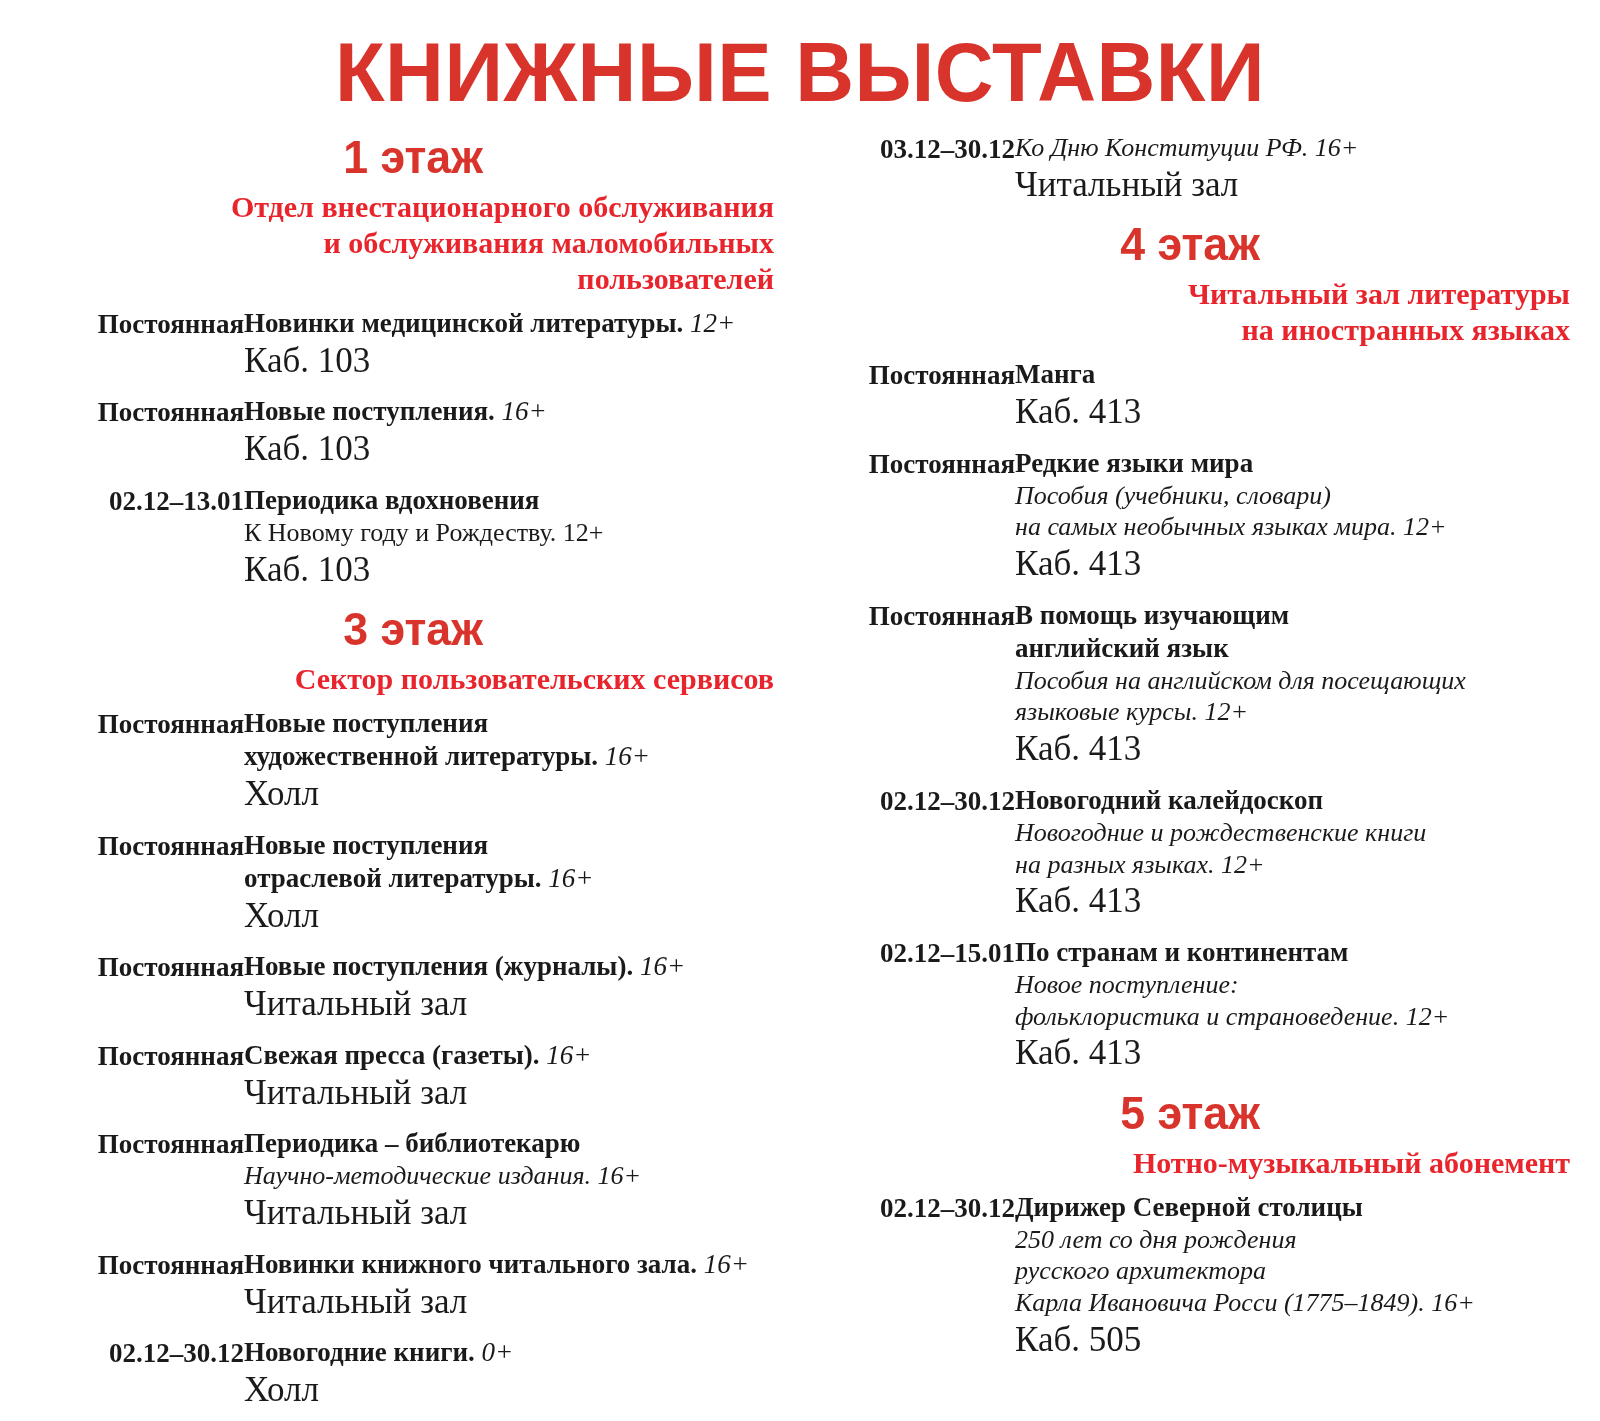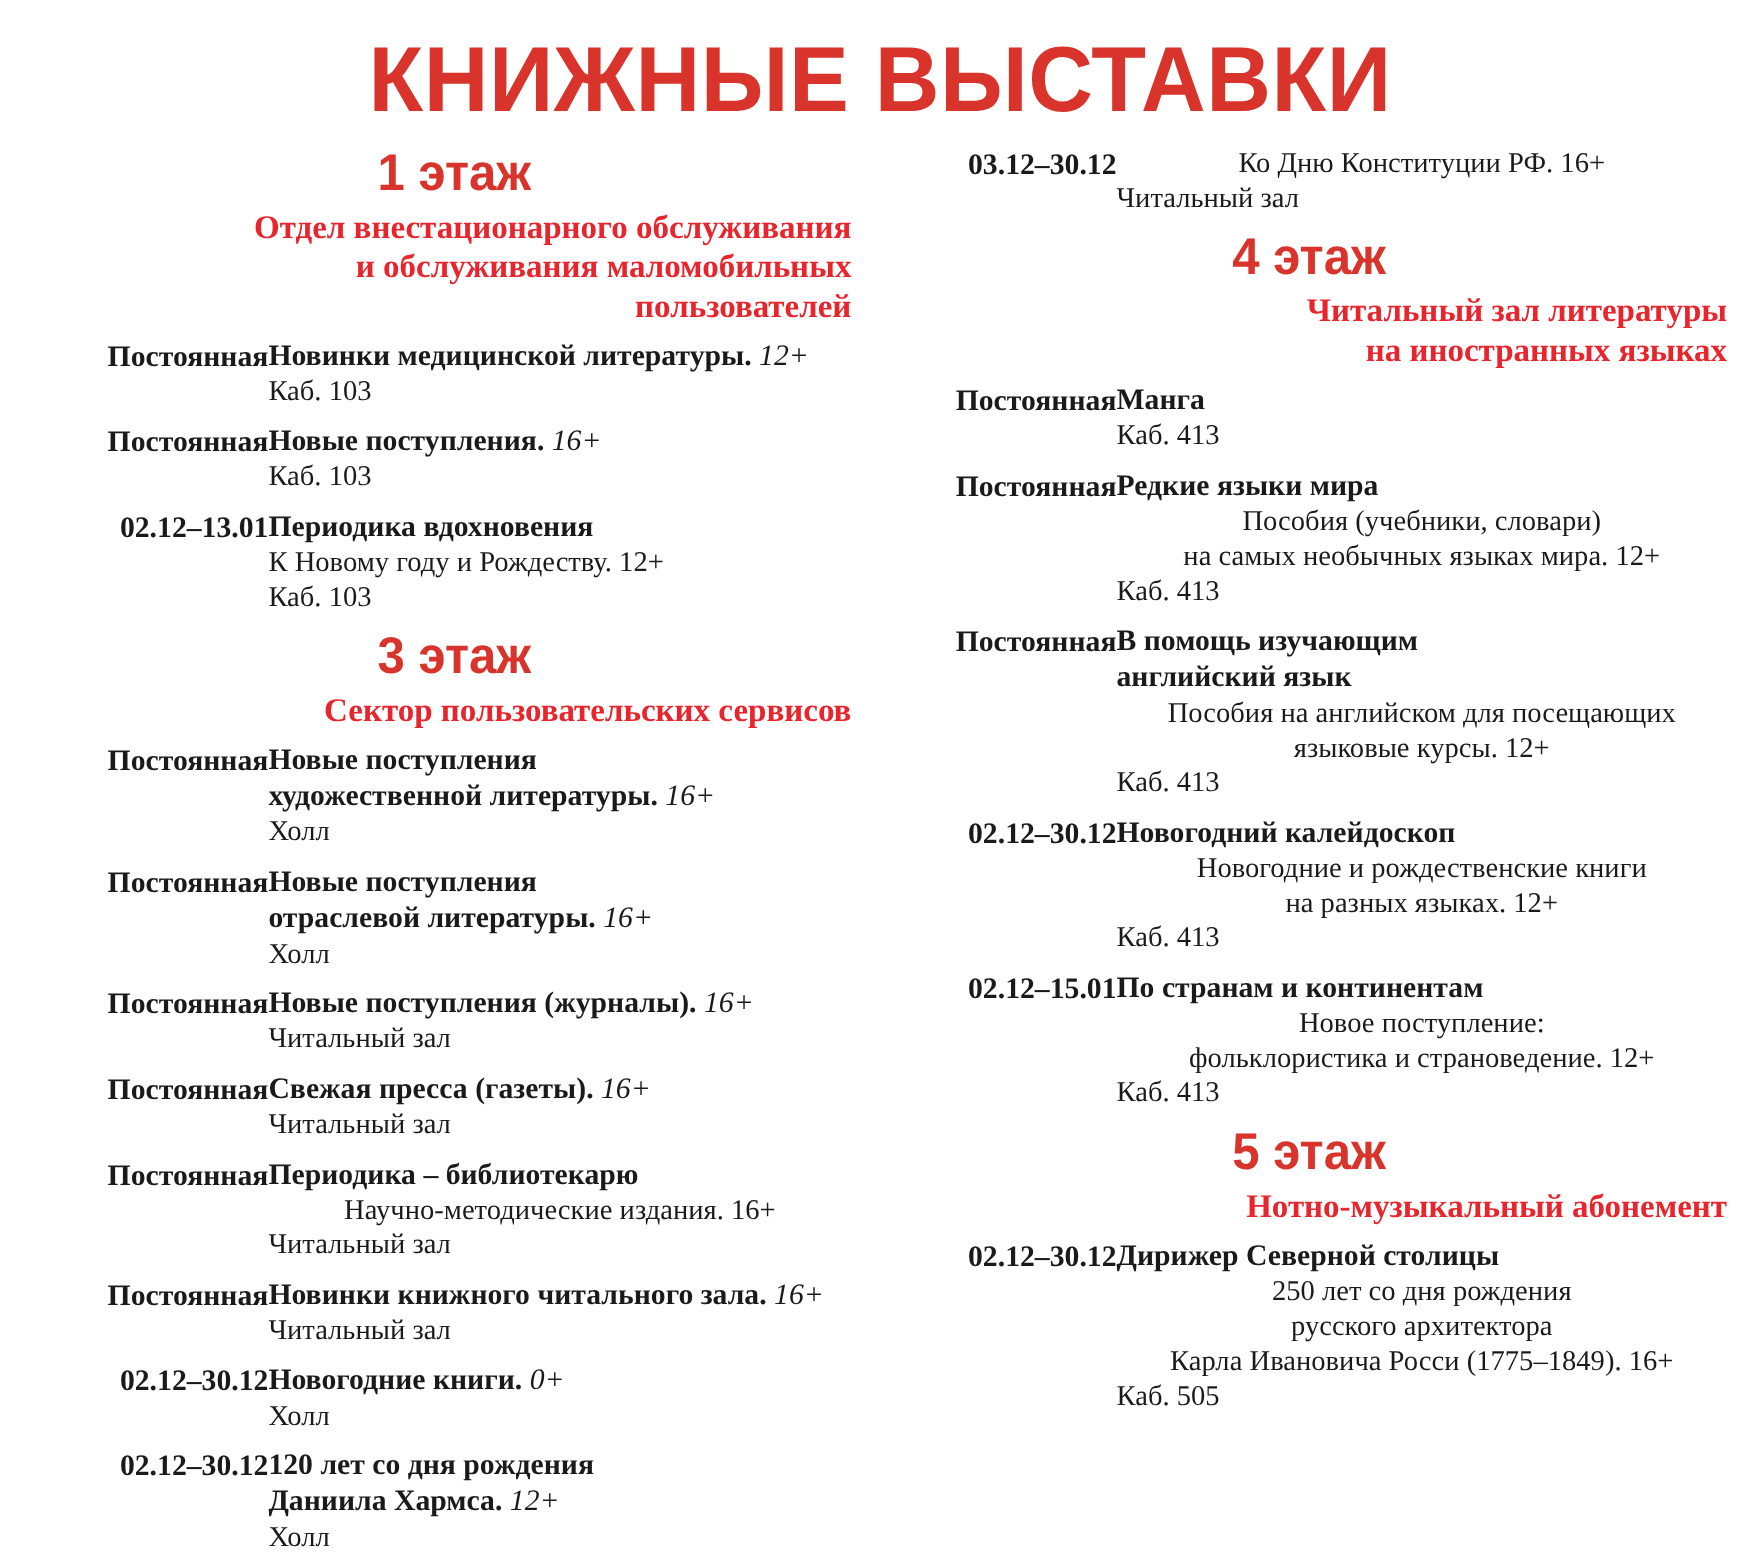--- a/index.html
+++ b/index.html
@@ -87,23 +87,23 @@
   }
   .entry .ttl .age{
     font-weight:normal;
     font-style:italic;
   }
   .entry .sub{
     font-size:26px;
     line-height:1.22;
     margin:0;
   }
-  .entry .sub.italic{text-align:center;}
+  .entry .sub.italic{font-style:italic;}
   .entry .loc{
-    font-size:26px;
+    font-size:35px;
     line-height:1.22;
     margin:0;
   }
   .nowrap-br{white-space:pre-line;}
 </style>
 </head>
 <body>
 
 <div class="page">
 

